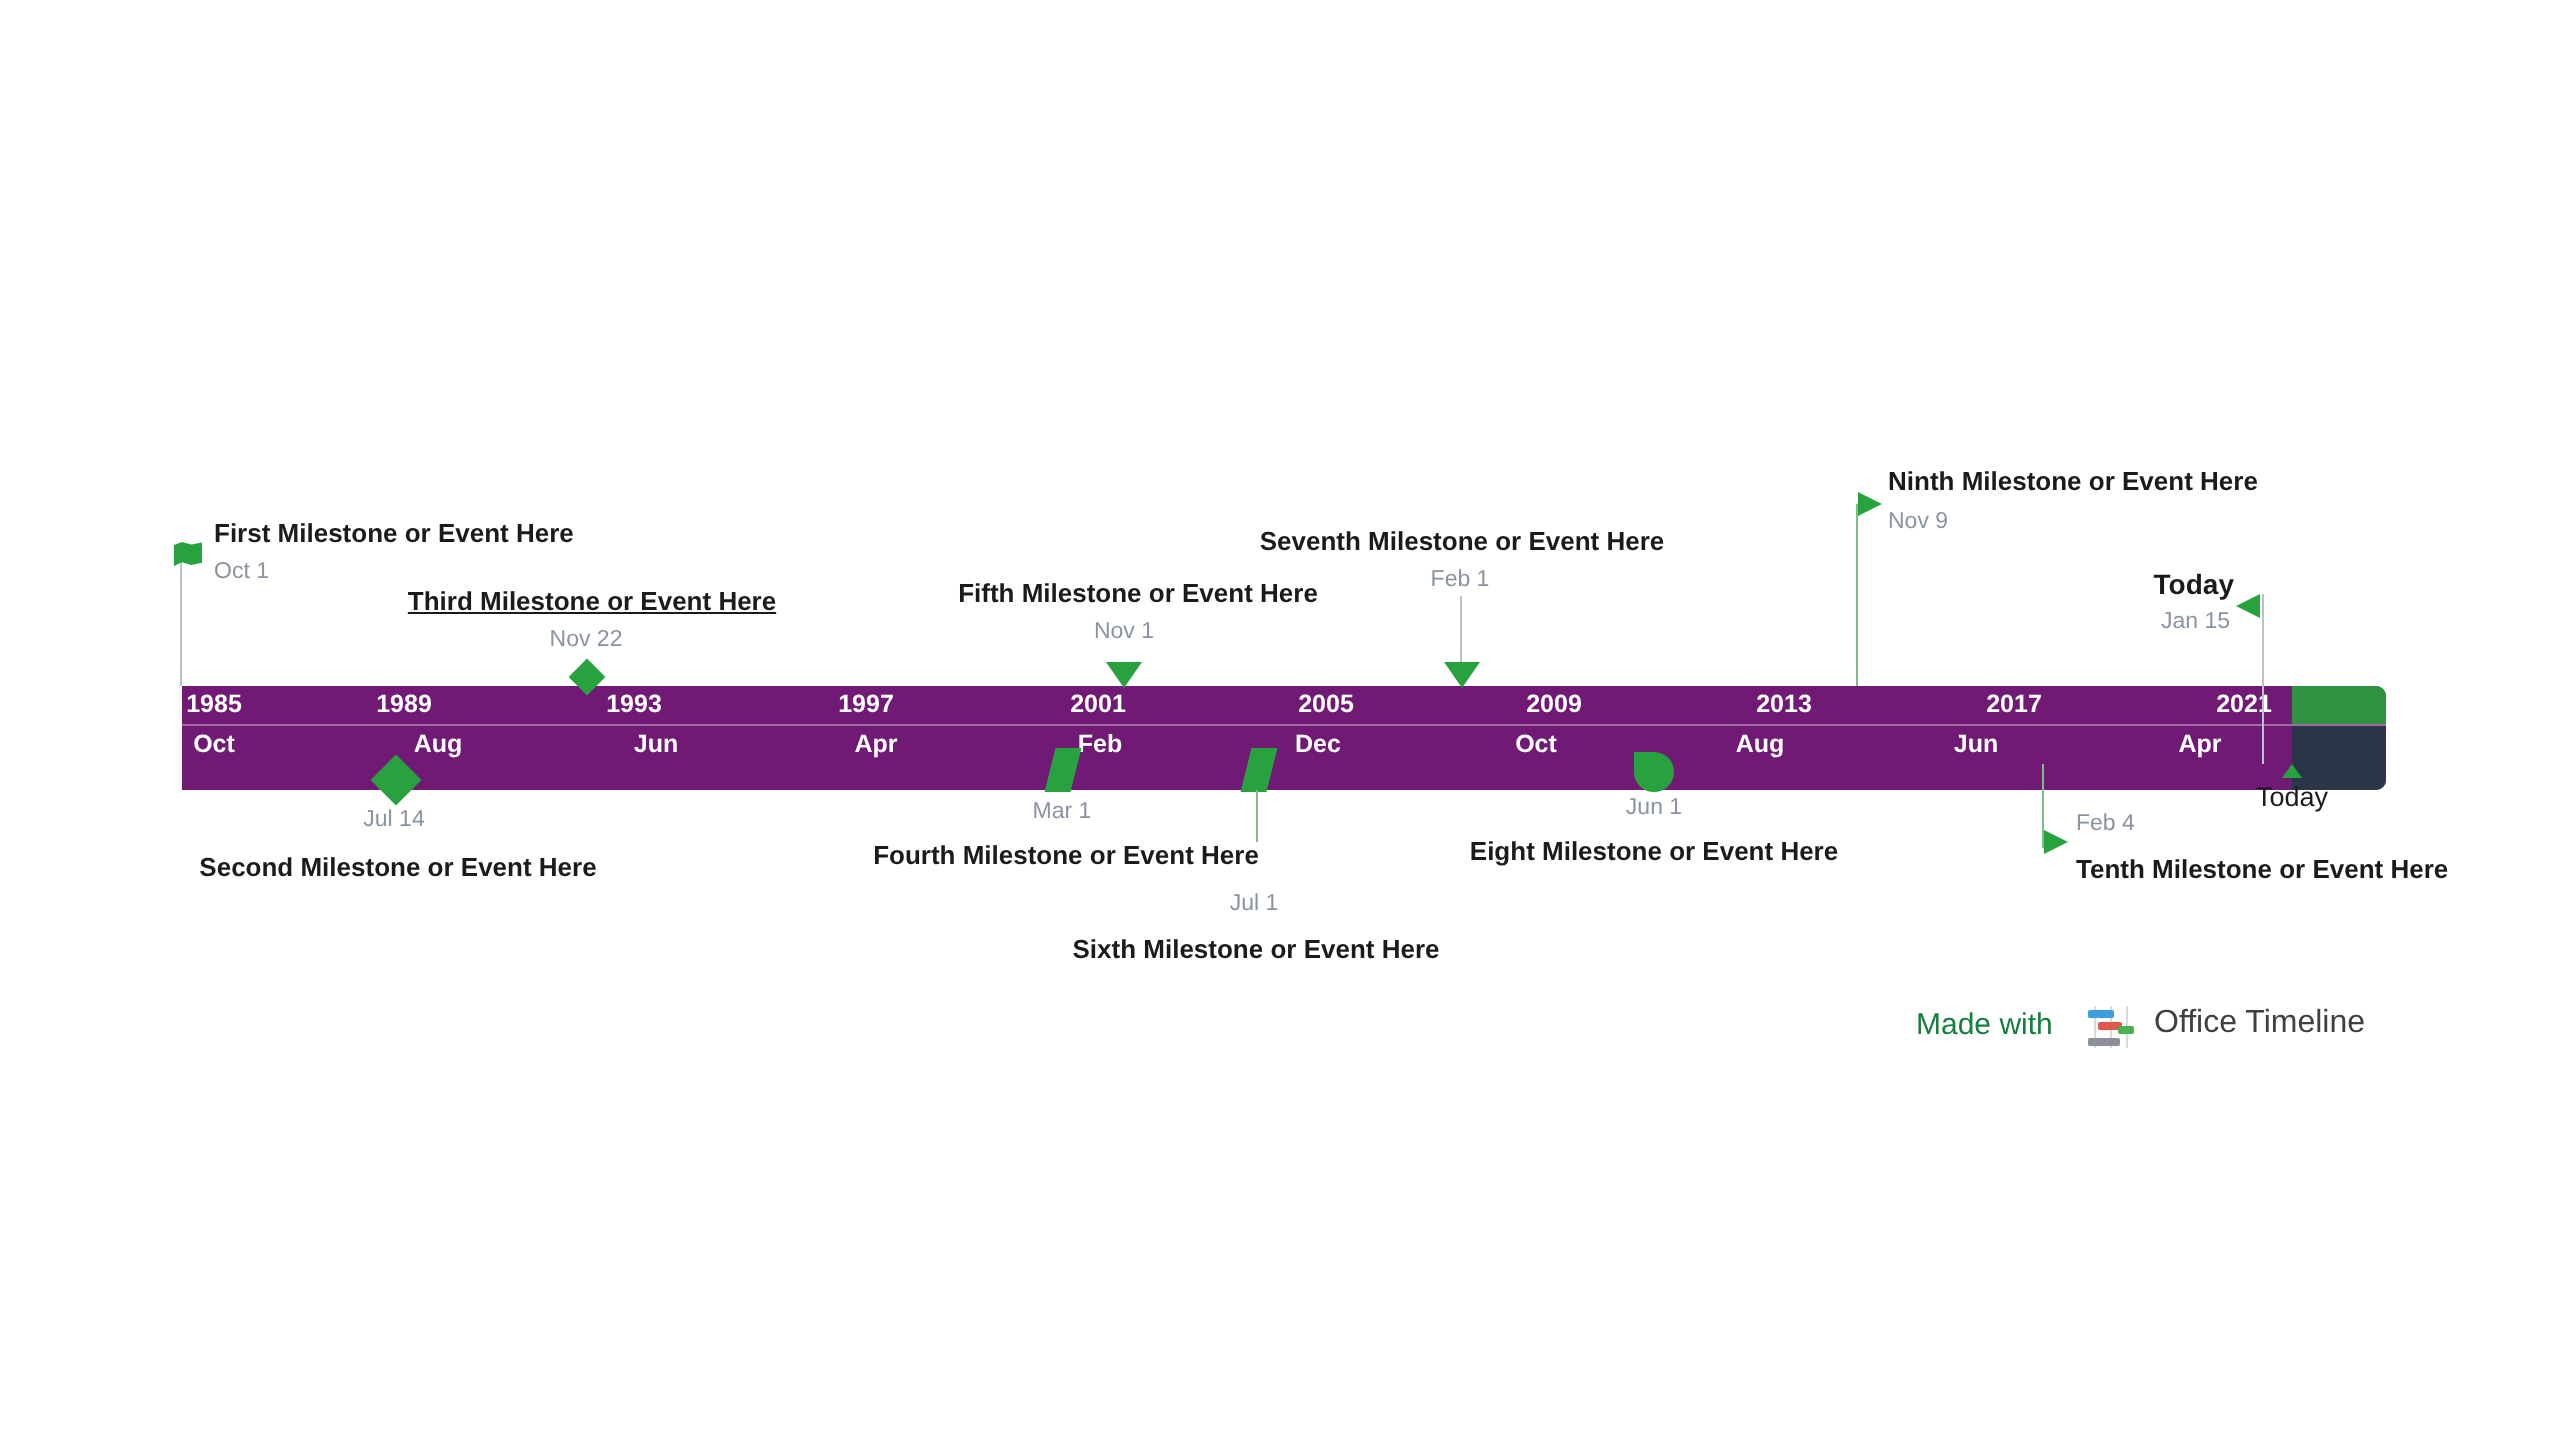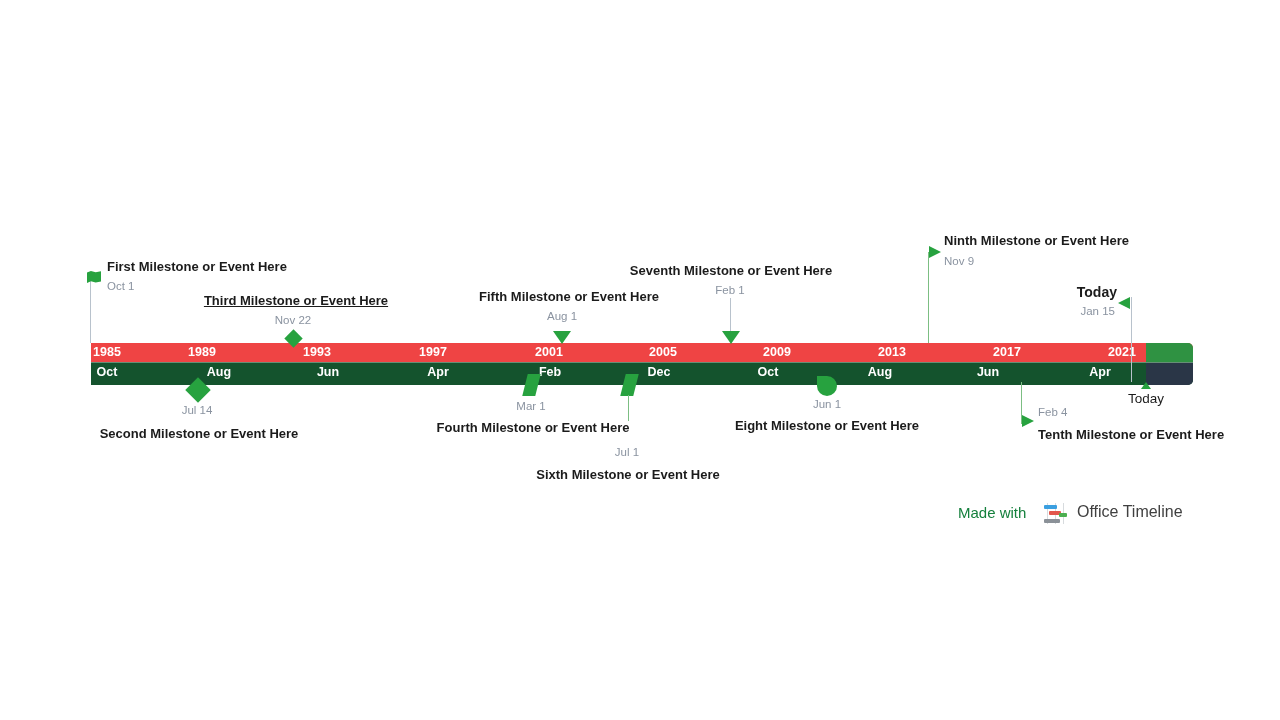--- a/index.html
+++ b/index.html
@@ -6,22 +6,22 @@
   #slide{
     position:relative;width:1280px;height:720px;background:#ffffff;overflow:hidden;
     font-family:"Liberation Sans","DejaVu Sans",sans-serif;
   }
   .abs{position:absolute;}
   .cx{transform:translateX(-50%);}
   .rx{transform:translateX(-100%);}
   #title{left:99px;top:82px;font-size:31px;color:#111;letter-spacing:.2px;}
   
   .band{left:91px;width:1102px;}
-  #band-green{top:343px;height:31px;background:#ef4444;border-radius:0 5px 0 0;}
-  #band-navy{top:362px;height:23px;background:#14532d;border-radius:0 0 5px 0;border-top:1px solid rgba(255,255,255,.35);box-sizing:border-box;}
+  #band-green{top:343px;height:31px;background:#701a75;border-radius:0 5px 0 0;}
+  #band-navy{top:362px;height:33px;background:#701a75;border-radius:0 0 5px 0;border-top:1px solid rgba(255,255,255,.35);box-sizing:border-box;}
   .future{position:absolute;top:0;bottom:0;left:1055px;width:47px;}
   #band-green .future{background:#2F9242;border-radius:0 5px 0 0;}
   #band-navy .future{background:#2A3647;border-radius:0 0 5px 0;}
   .scale-label{position:absolute;color:#fff;font-weight:bold;font-size:12.5px;white-space:nowrap;transform:translateX(-50%);}
   #band-green .scale-label{line-height:19px;top:0;}
   #band-navy .scale-label{line-height:18px;top:0;}
   
   .ms-label{font-weight:bold;font-size:13px;color:#1b1b1b;white-space:nowrap;}
   .ms-date{font-size:11.5px;color:#8A93A0;white-space:nowrap;}
   
@@ -81,21 +81,21 @@
   <div class="abs vline" style="left:90px;top:279px;height:64px;"></div>
   <div class="abs marker flag" style="left:87px;top:271px;"></div>
   <div class="abs ms-label" style="left:107px;top:259px;">First Milestone or Event Here</div>
   <div class="abs ms-date" style="left:107px;top:280px;">Oct 1</div>
 
   <div class="abs ms-label cx" style="left:296px;top:293px;text-decoration:underline;">Third Milestone or Event Here</div>
   <div class="abs ms-date cx" style="left:293px;top:314px;">Nov 22</div>
   <div class="abs marker diamond-sm" style="left:287px;top:332px;"></div>
 
   <div class="abs ms-label cx" style="left:563px;top:289px;padding-left:12px;">Fifth Milestone or Event Here</div>
-  <div class="abs ms-date cx" style="left:562px;top:310px;">Aug 1</div>
+  <div class="abs ms-date cx" style="left:562px;top:310px;">Nov 1</div>
   <div class="abs tri-down" style="left:553px;top:331px;"></div>
 
   <div class="abs ms-label cx" style="left:731px;top:263px;">Seventh Milestone or Event Here</div>
   <div class="abs ms-date cx" style="left:730px;top:284px;">Feb 1</div>
   <div class="abs vline" style="left:730px;top:298px;height:34px;"></div>
   <div class="abs tri-down" style="left:722px;top:331px;"></div>
 
   <div class="abs vline green" style="left:928px;top:252px;height:91px;"></div>
   <div class="abs pennant" style="left:929px;top:246px;"></div>
   <div class="abs ms-label" style="left:944px;top:233px;">Ninth Milestone or Event Here</div>

